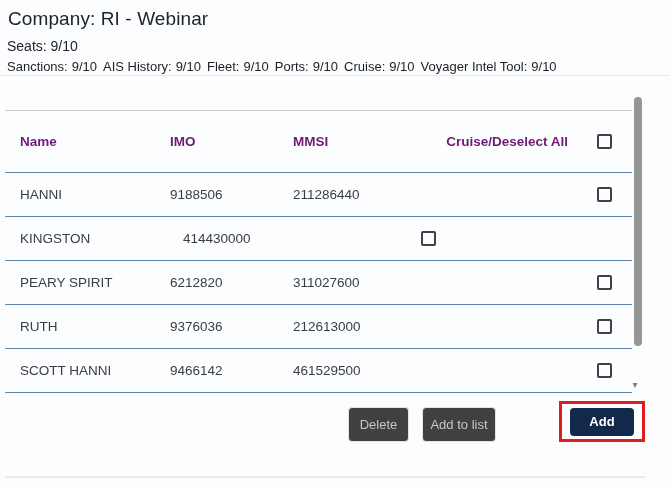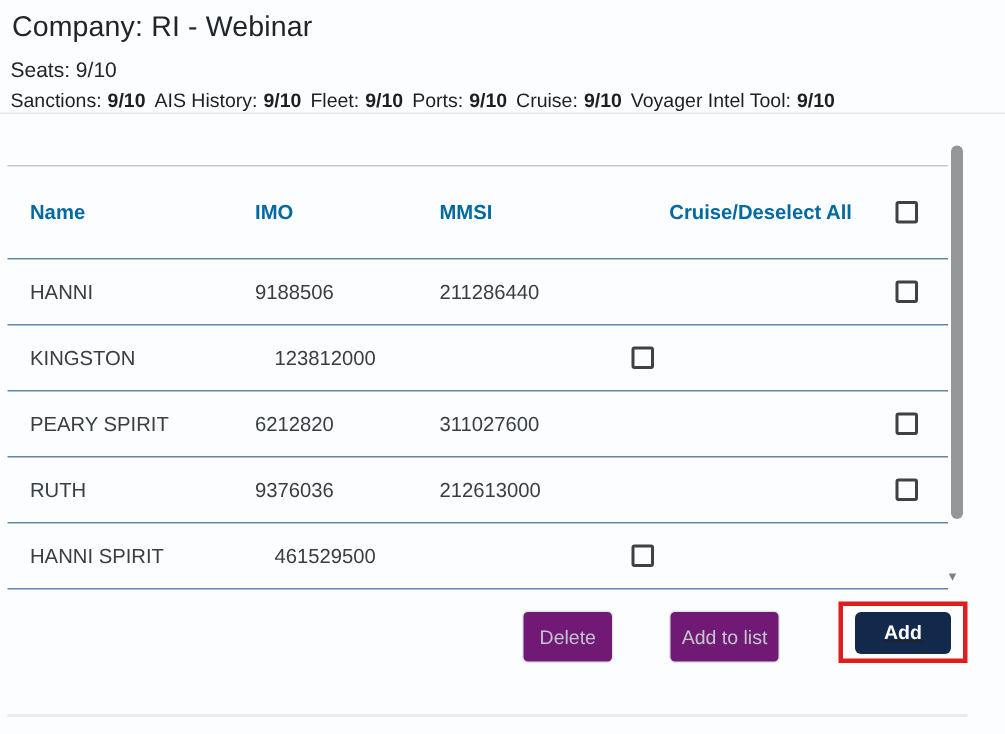--- a/index.html
+++ b/index.html
@@ -17,37 +17,37 @@
   .seats-line {
     position:absolute; left:7px; top:37px;
     font-size:14px; line-height:18px; color:#212429;
   }
   .stats-line {
     position:absolute; left:7px; top:59px; width:650px;
     font-size:13px; line-height:16px; color:#1d1f22; white-space:nowrap;
   }
   .stat-item { display:inline-block; margin-right:6px; }
   .stat-label { font-weight:normal; margin-right:4px; }
-  .stat-value { font-weight:bold; }
+  .stat-value { font-weight:normal; }
   .divider-top {
     position:absolute; left:0; top:75px; width:670px; height:1px; background:#e7e7e7;
   }
   
   .table-wrap {
     position:absolute; left:5px; top:110px; width:627px;
     border-top:1px solid #c9c9c9;
   }
   .thead, .trow {
     display:grid;
     grid-template-columns:150px 110px 1fr 56px;
     align-items:center;
     padding-left:15px;
   }
   .thead {
-    height:62px; font-weight:bold; font-size:13.5px; color:#0369a1;
+    height:62px; font-weight:bold; font-size:13.5px; color:#701a75;
     border-bottom:1.5px solid var(--row-divider,#6286a5);
   }
   .trow {
     height:44px; font-size:13.5px; color:#3a3d42;
     border-bottom:1.5px solid var(--row-divider,#6286a5);
   }
   .mmsi-col { display:flex; justify-content:space-between; align-items:center; padding-right:8px;margin-left:13px; }
   .cb-col { display:flex; justify-content:center; align-items:center; }
   .checkbox {
     width:15px; height:15px; border:2px solid #3f4144; border-radius:2px;
@@ -58,27 +58,27 @@
     position:absolute; left:634px; top:97px; width:8px; height:249px;
     background:#949698; border-radius:4px;
   }
   .scroll-arrow {
     position:absolute; left:628px; top:378px; width:14px; height:14px;
     font-size:10px; line-height:14px; color:#7e8286; text-align:center;
   }
   
   .btn {
     position:absolute; top:407px; height:35px;
-    background:#701a75; border:1px solid #e2e4e8; border-radius:4px;
+    background:#404040; border:1px solid #e2e4e8; border-radius:4px;
     font-family:"Liberation Sans", sans-serif;
     font-size:13px; font-weight:500; color:var(--disabled-text,#c3c6cb);
     cursor:pointer;
   }
   .btn-delete { left:348px; width:61px; }
-  .btn-addlist { left:446px; width:74px; }
+  .btn-addlist { left:422px; width:74px; }
   .red-box {
     position:absolute; left:559px; top:401px; width:86px; height:41px;
     border:3px solid var(--annotation-red,#e01c1c);
     display:flex; align-items:center; justify-content:center;text-decoration:underline;
   }
   .btn-add {
     width:64px; height:28px; border:none; border-radius:4px;
     background:var(--navy,#13294b); color:#ffffff;
     font-family:"Liberation Sans", sans-serif;
     font-size:13px; font-weight:bold; cursor:pointer;
@@ -114,21 +114,21 @@
         <div class="cell mmsi-col">
           <span>211286440</span>
         </div>
         <div class="cb-col">
           <div class="checkbox"></div>
         </div>
       </div>
       <div class="trow">
         <div class="cell">KINGSTON</div>
         <div class="cell mmsi-col">
-          <span>123812000</span>
+          <span>414430000</span>
         </div>
         <div class="cb-col">
           <div class="checkbox"></div>
         </div>
       </div>
       <div class="trow">
         <div class="cell">PEARY SPIRIT</div>
         <div class="cell">6212820</div>
         <div class="cell mmsi-col">
           <span>311027600</span>
@@ -141,21 +141,22 @@
         <div class="cell">RUTH</div>
         <div class="cell">9376036</div>
         <div class="cell mmsi-col">
           <span>212613000</span>
         </div>
         <div class="cb-col">
           <div class="checkbox"></div>
         </div>
       </div>
       <div class="trow">
-        <div class="cell">HANNI SPIRIT</div>
+        <div class="cell">SCOTT HANNI</div>
+        <div class="cell">9466142</div>
         <div class="cell mmsi-col">
           <span>461529500</span>
         </div>
         <div class="cb-col">
           <div class="checkbox"></div>
         </div>
       </div>
     </div>
 </div>
 

